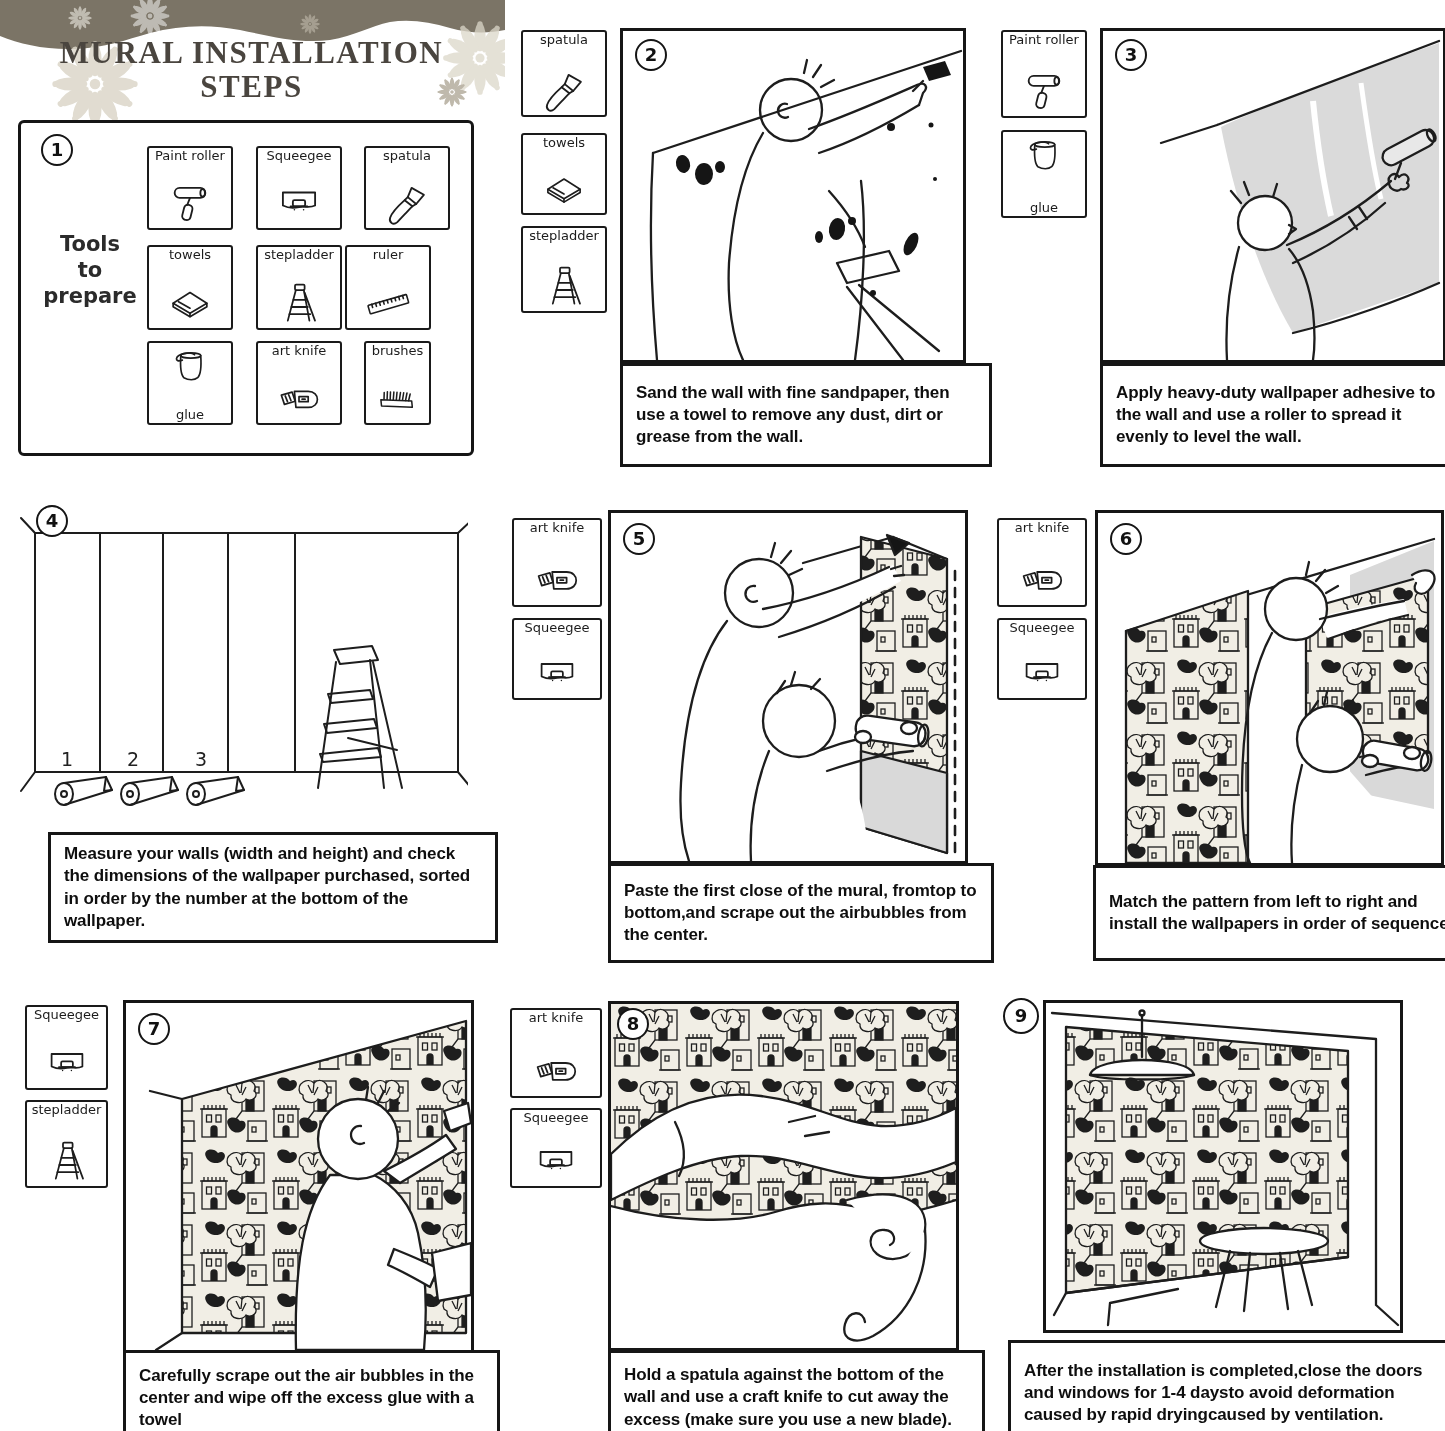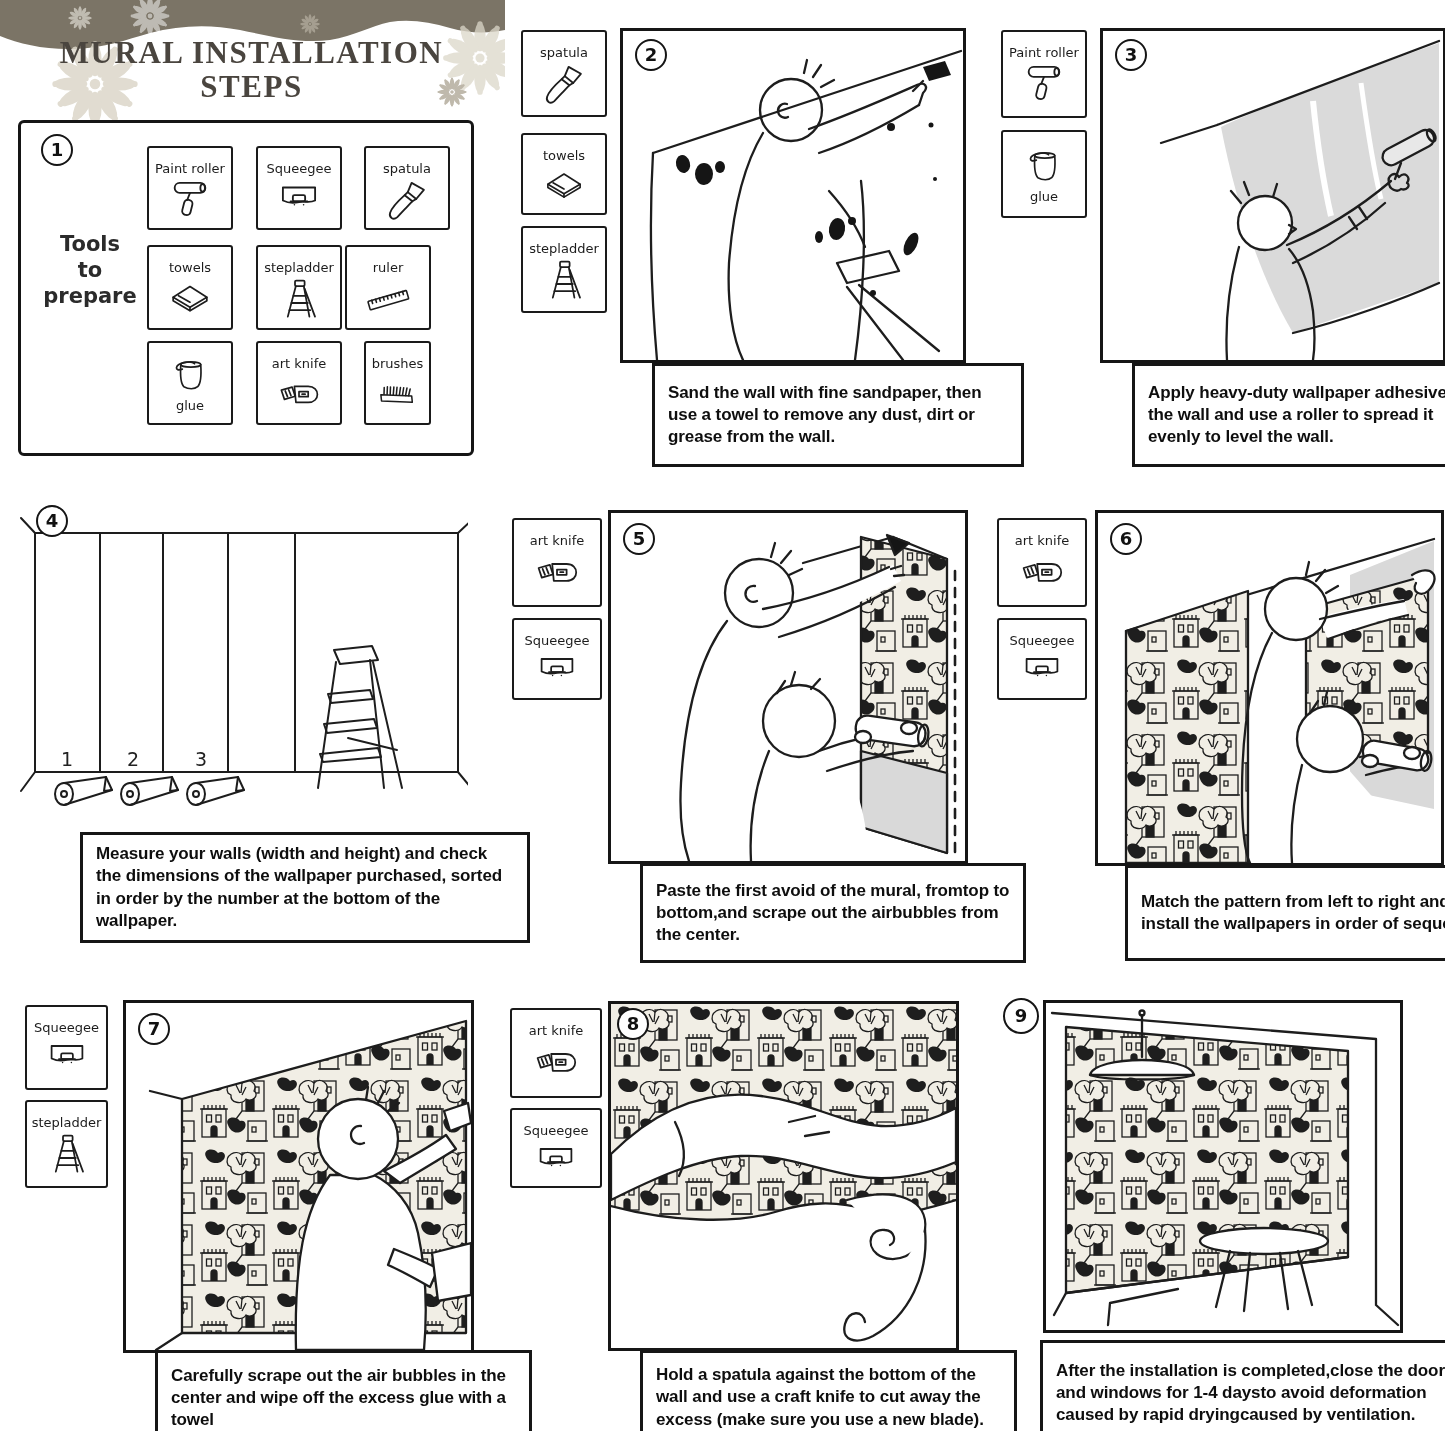--- a/index.html
+++ b/index.html
@@ -1,28 +1,28 @@
 <!DOCTYPE html>
 <html><head>
 <meta charset="utf-8">
 <style>
   html,body{margin:0;padding:0;background:#fff;}
   #stage{position:relative;width:1445px;height:1431px;background:#fff;overflow:hidden;
          font-family:"Liberation Sans",sans-serif;color:#111;}
   .abs{position:absolute;}
   .illo{position:absolute;border:3px solid #161616;background:#fff;overflow:hidden;}
   .cap{position:absolute;border:3px solid #161616;background:#fff;display:flex;align-items:center;
-       padding:6px 13px;font:700 17px/1.3 "Liberation Sans",sans-serif;letter-spacing:-0.1px;color:#0e0e0e;margin-left:32px;}
+       padding:6px 13px;font:700 17px/1.3 "Liberation Sans",sans-serif;letter-spacing:-0.1px;color:#0e0e0e;}
   .num{position:absolute;width:28px;height:28px;border:2.6px solid #151515;border-radius:50%;
        background:#fff;display:flex;align-items:center;justify-content:center;
        font:700 18px/1 "DejaVu Sans",sans-serif;z-index:5;}
   .tb{position:absolute;border:2.5px solid #1a1a1a;border-radius:3px;background:#fff;
       display:flex;flex-direction:column;align-items:center;justify-content:space-between;
-      padding:14px 2px;box-sizing:border-box;}
-  .tb.lb{flex-direction:column-reverse;justify-content:center;}
+      padding:1px 2px;box-sizing:border-box;}
+  .tb.lb{flex-direction:column-reverse;}
   .tb .tlabel{font:500 13px/1.1 "DejaVu Sans",sans-serif;color:#1c1c1c;white-space:nowrap;}
   .tb svg{flex:0 0 auto;}
   .p1{position:absolute;left:18px;top:120px;width:450px;height:330px;border:3px solid #151515;
       border-radius:6px;background:#fff;}
   .tools-title{position:absolute;left:8px;top:108px;width:122px;text-align:center;
       font:700 21px/26px "DejaVu Sans",sans-serif;color:#2b2b2b;}
   .title{position:absolute;left:24px;top:36px;width:455px;text-align:center;
       font:700 31px/1.1 "Liberation Serif",serif;letter-spacing:1.5px;color:#4a453f;}
   .wnum{position:absolute;width:22px;text-align:center;font:500 19px/1 "DejaVu Sans",sans-serif;color:#222;}
   .sk{display:block;}
@@ -432,21 +432,21 @@
             <rect x="244" y="206" width="70" height="24" rx="11" fill="#fff"></rect>
             <ellipse cx="312" cy="218" rx="5" ry="11"></ellipse>
           </g>
           <ellipse cx="252" cy="224" rx="8" ry="6" fill="#fff"></ellipse>
           <ellipse cx="298" cy="215" rx="8" ry="6" fill="#fff"></ellipse>
         </g>
       </g>
     </svg>
   </div>
   <div class="cap" style="left:608px;top:863px;width:354px;height:82px">
-    <span>Paste the first avoid of the mural, fromtop to bottom,and scrape out the airbubbles from the center.</span>
+    <span>Paste the first close of the mural, fromtop to bottom,and scrape out the airbubbles from the center.</span>
   </div>
 
   <div class="tb" style="left:997px;top:518px;width:90px;height:89px">
     <div class="tlabel">art knife</div>
     <svg width="48" height="48" viewBox="0 0 60 60">
         <use href="#i-knife"></use>
       </svg>
   </div>
   <div class="tb" style="left:997px;top:618px;width:90px;height:82px">
     <div class="tlabel">Squeegee</div>

